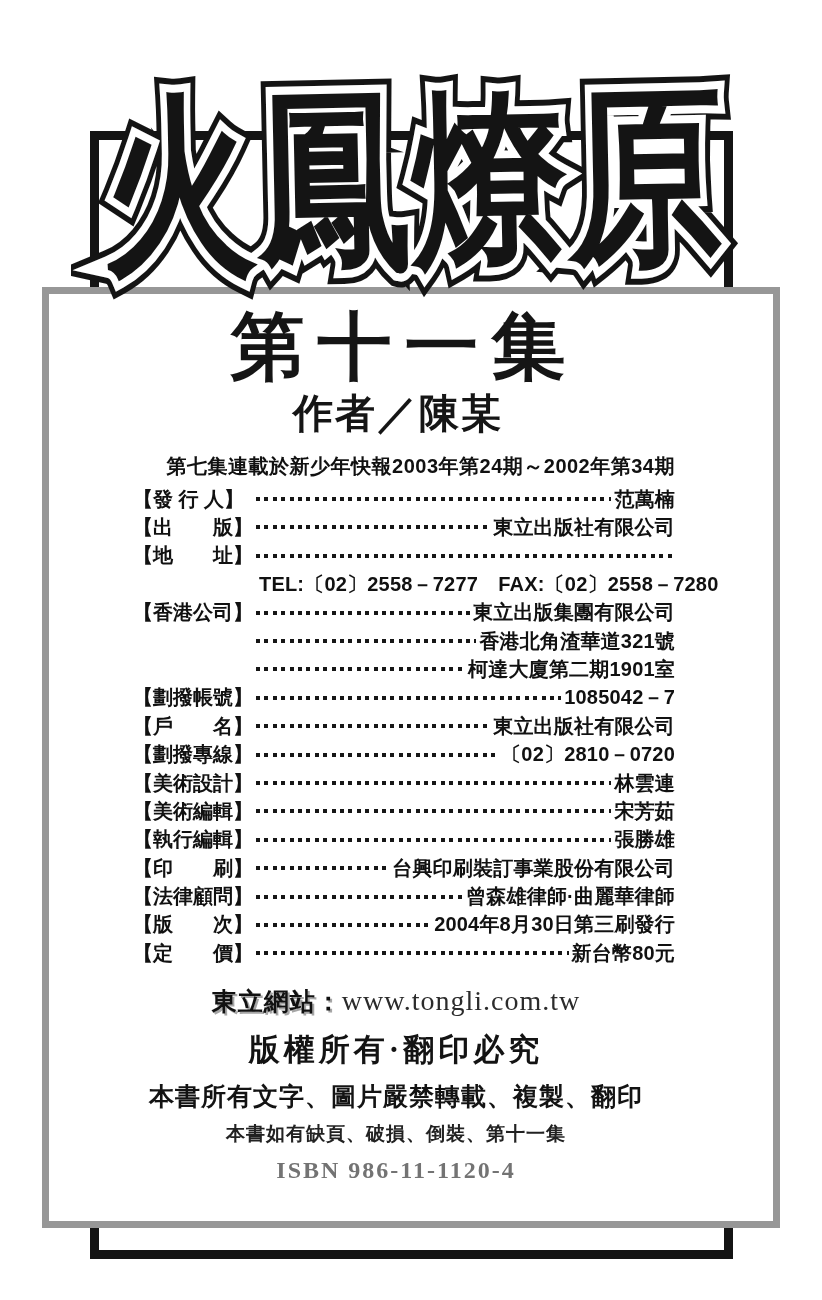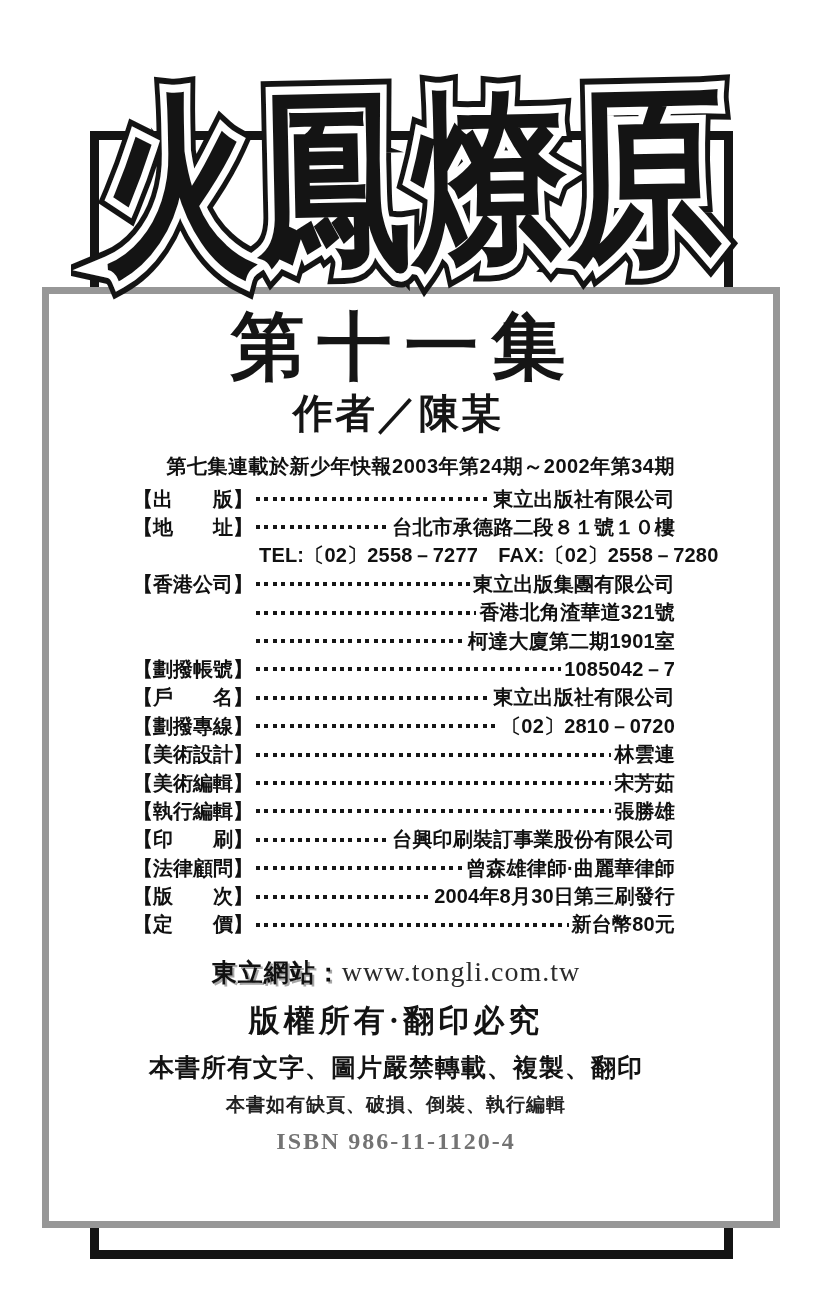--- a/index.html
+++ b/index.html
@@ -92,28 +92,32 @@
 <div class="white-box">
   <div class="box-inner">
 
     <div class="volume-title">第十一集</div>
     <div class="author-line">作者／陳某</div>
 
     <div class="rows-area">
       <div class="serial-note">第七集連載於新少年快報2003年第24期～2002年第34期</div>
 
       <div class="row">
+        <span class="lbl">【發 行 人】</span>
+        <span class="dots"></span>
+        <span class="val">范萬楠</span>
+      </div>
+      <div class="row">
         <span class="lbl">【出　　版】</span>
         <span class="dots"></span>
         <span class="val">東立出版社有限公司</span>
       </div>
       <div class="row">
         <span class="lbl">【地　　址】</span>
         <span class="dots"></span>
-        <span class="val">台北市承德路二段８１號１０樓</span>
       </div>
       <div class="row">
         <span class="lbl"></span>
         <span class="dots hidden"></span>
         <span class="val">TEL:〔02〕2558－7277　FAX:〔02〕2558－7280</span>
       </div>
       <div class="row">
         <span class="lbl">【香港公司】</span>
         <span class="dots"></span>
         <span class="val">東立出版集團有限公司</span>
@@ -179,18 +183,18 @@
         <span class="val">新台幣80元</span>
       </div>
     </div>
 
     <div class="bottom-block">
       <div class="website-line">
         <span class="website-label">東立網站：</span><span class="website-url">www.tongli.com.tw</span>
       </div>
       <div class="copyright-line">版權所有·翻印必究</div>
       <div class="notice1">本書所有文字、圖片嚴禁轉載、複製、翻印</div>
-      <div class="notice2">本書如有缺頁、破損、倒裝、執行編輯</div>
+      <div class="notice2">本書如有缺頁、破損、倒裝、第十一集</div>
       <div class="isbn-line">ISBN 986-11-1120-4</div>
     </div>
 
   </div>
 </div>
 
 </body></html>

